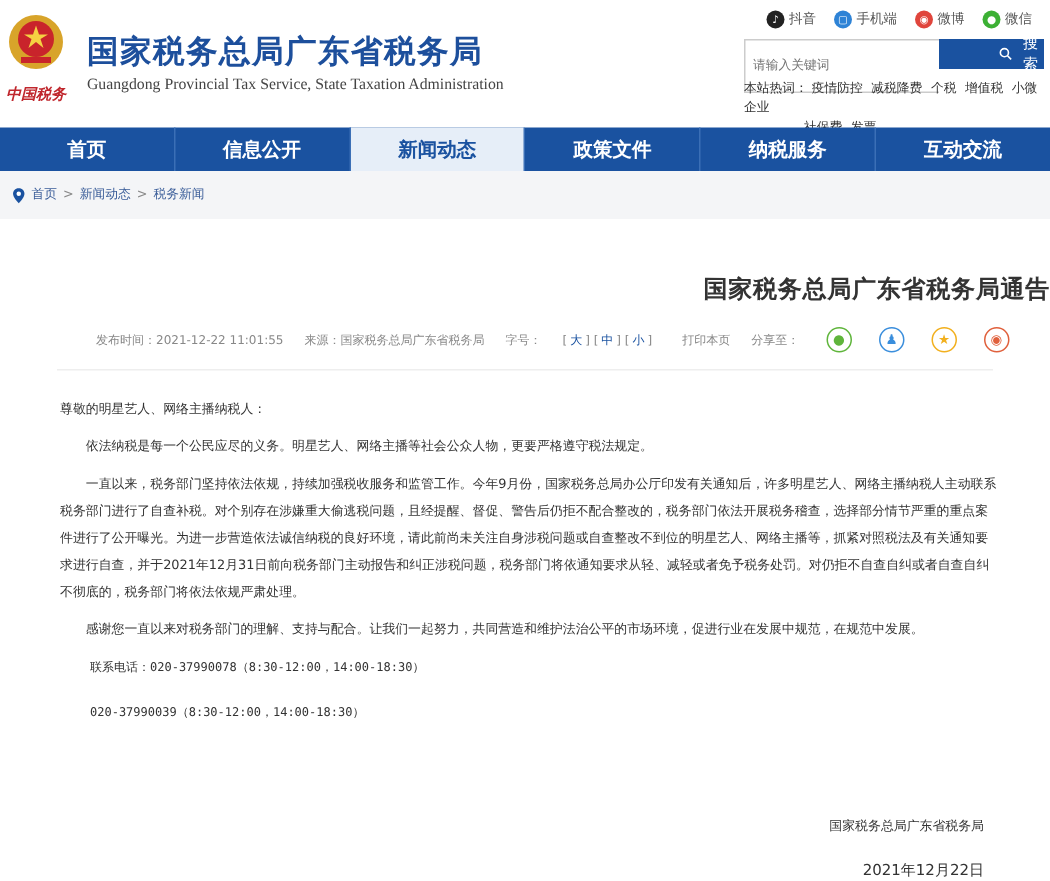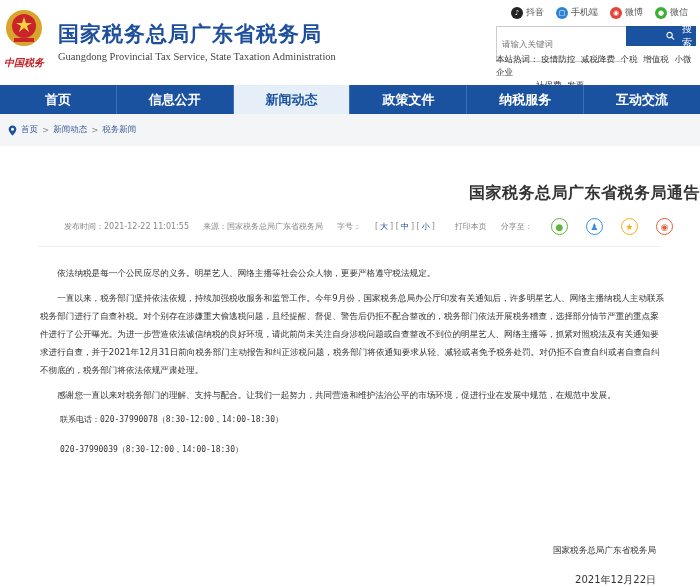--- a/index.html
+++ b/index.html
@@ -138,20 +138,21 @@
       <span>分享至：</span>
       <span class="share-icon" style="border-color:#5fb53b;color:#5fb53b;">●</span>
       <span class="share-icon" style="border-color:#3a8edc;color:#3a8edc;">♟</span>
       <span class="share-icon" style="border-color:#f2b01e;color:#f2b01e;">★</span>
       <span class="share-icon" style="border-color:#e0603c;color:#e0603c;">◉</span>
     </span>
   </div>
   <div class="divider"></div>
 
   <div class="body-text">
+    <p>尊敬的明星艺人、网络主播纳税人：</p>
     <p class="indent">依法纳税是每一个公民应尽的义务。明星艺人、网络主播等社会公众人物，更要严格遵守税法规定。</p>
     <p class="indent">一直以来，税务部门坚持依法依规，持续加强税收服务和监管工作。今年9月份，国家税务总局办公厅印发有关通知后，许多明星艺人、网络主播纳税人主动联系税务部门进行了自查补税。对个别存在涉嫌重大偷逃税问题，且经提醒、督促、警告后仍拒不配合整改的，税务部门依法开展税务稽查，选择部分情节严重的重点案件进行了公开曝光。为进一步营造依法诚信纳税的良好环境，请此前尚未关注自身涉税问题或自查整改不到位的明星艺人、网络主播等，抓紧对照税法及有关通知要求进行自查，并于2021年12月31日前向税务部门主动报告和纠正涉税问题，税务部门将依通知要求从轻、减轻或者免予税务处罚。对仍拒不自查自纠或者自查自纠不彻底的，税务部门将依法依规严肃处理。</p>
     <p class="indent">感谢您一直以来对税务部门的理解、支持与配合。让我们一起努力，共同营造和维护法治公平的市场环境，促进行业在发展中规范，在规范中发展。</p>
     <p class="mono"><span>联系电话：</span><span>020-37990078（8:30-12:00，14:00-18:30）</span></p>
     <p class="mono">020-37990039（8:30-12:00，14:00-18:30）</p>
   </div>
 
   <div class="sign">国家税务总局广东省税务局</div>
   <div class="date">2021年12月22日</div>
 </div>

